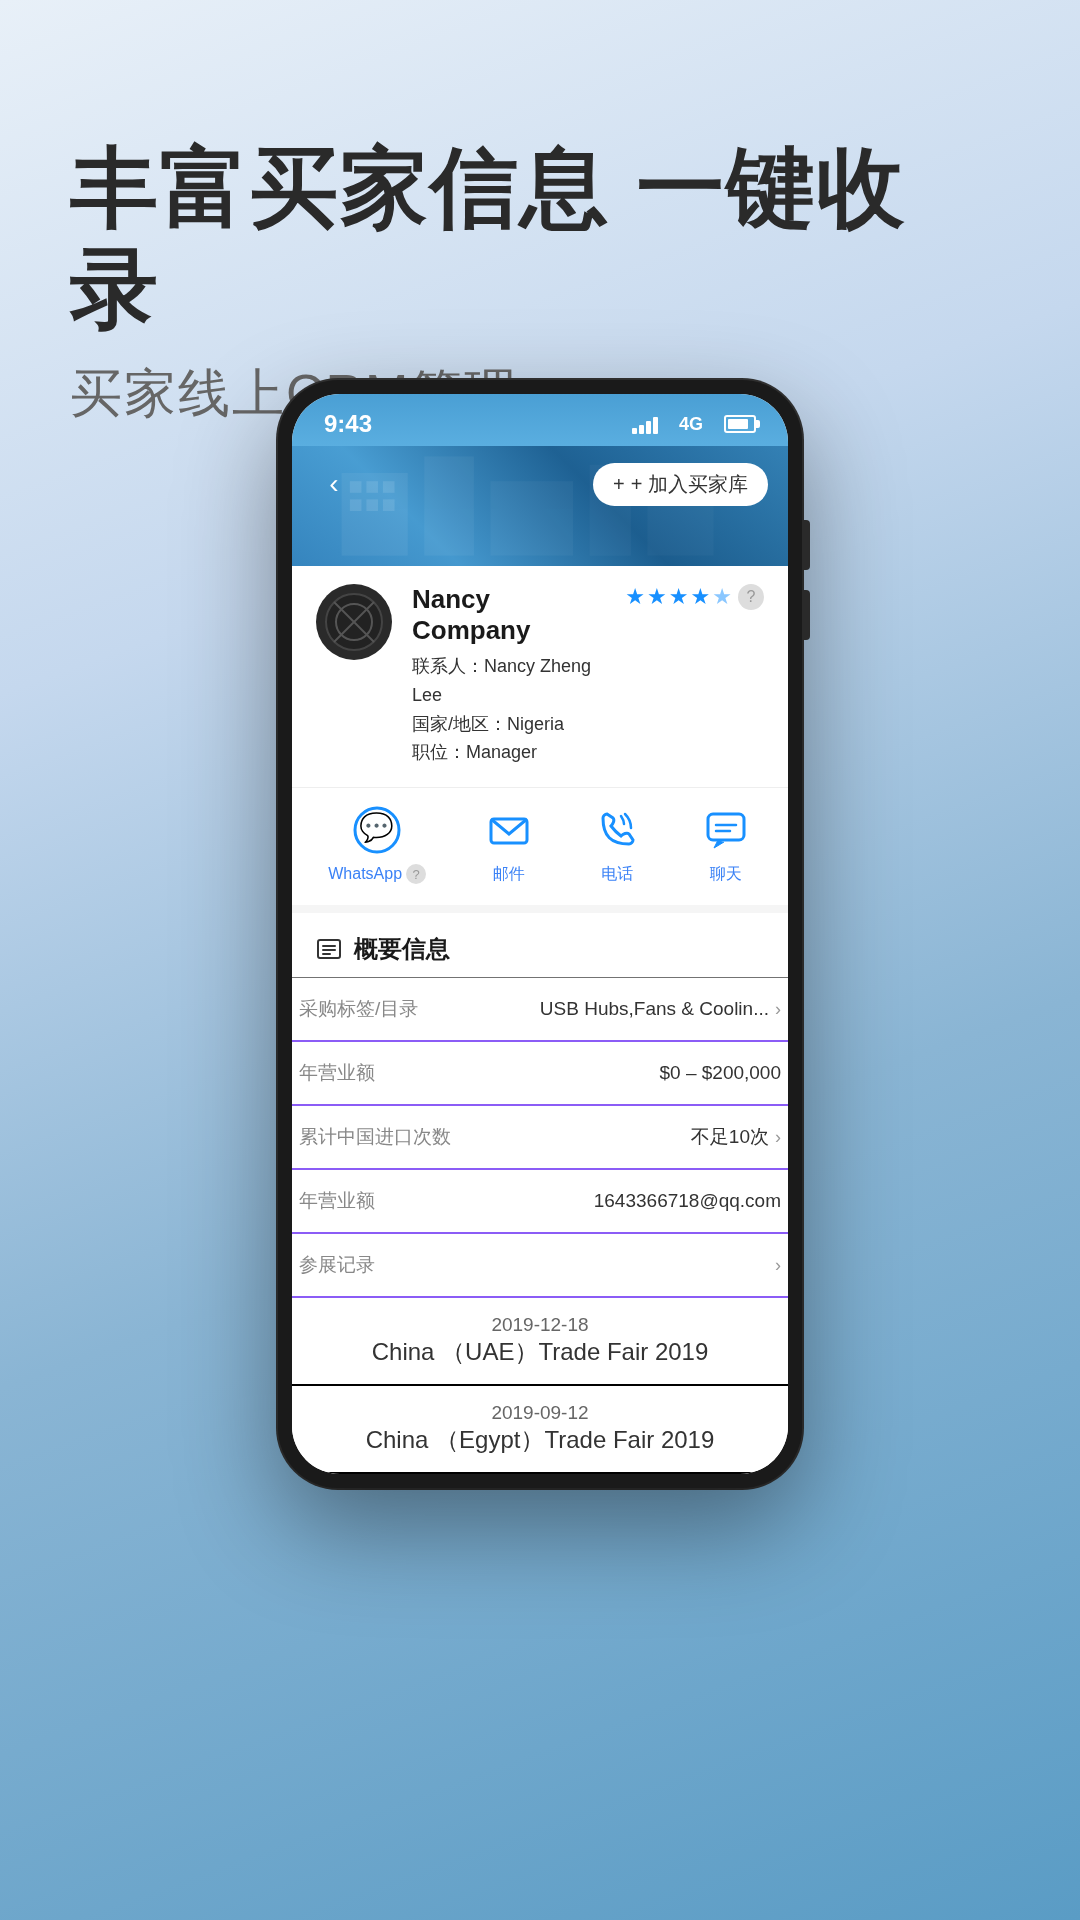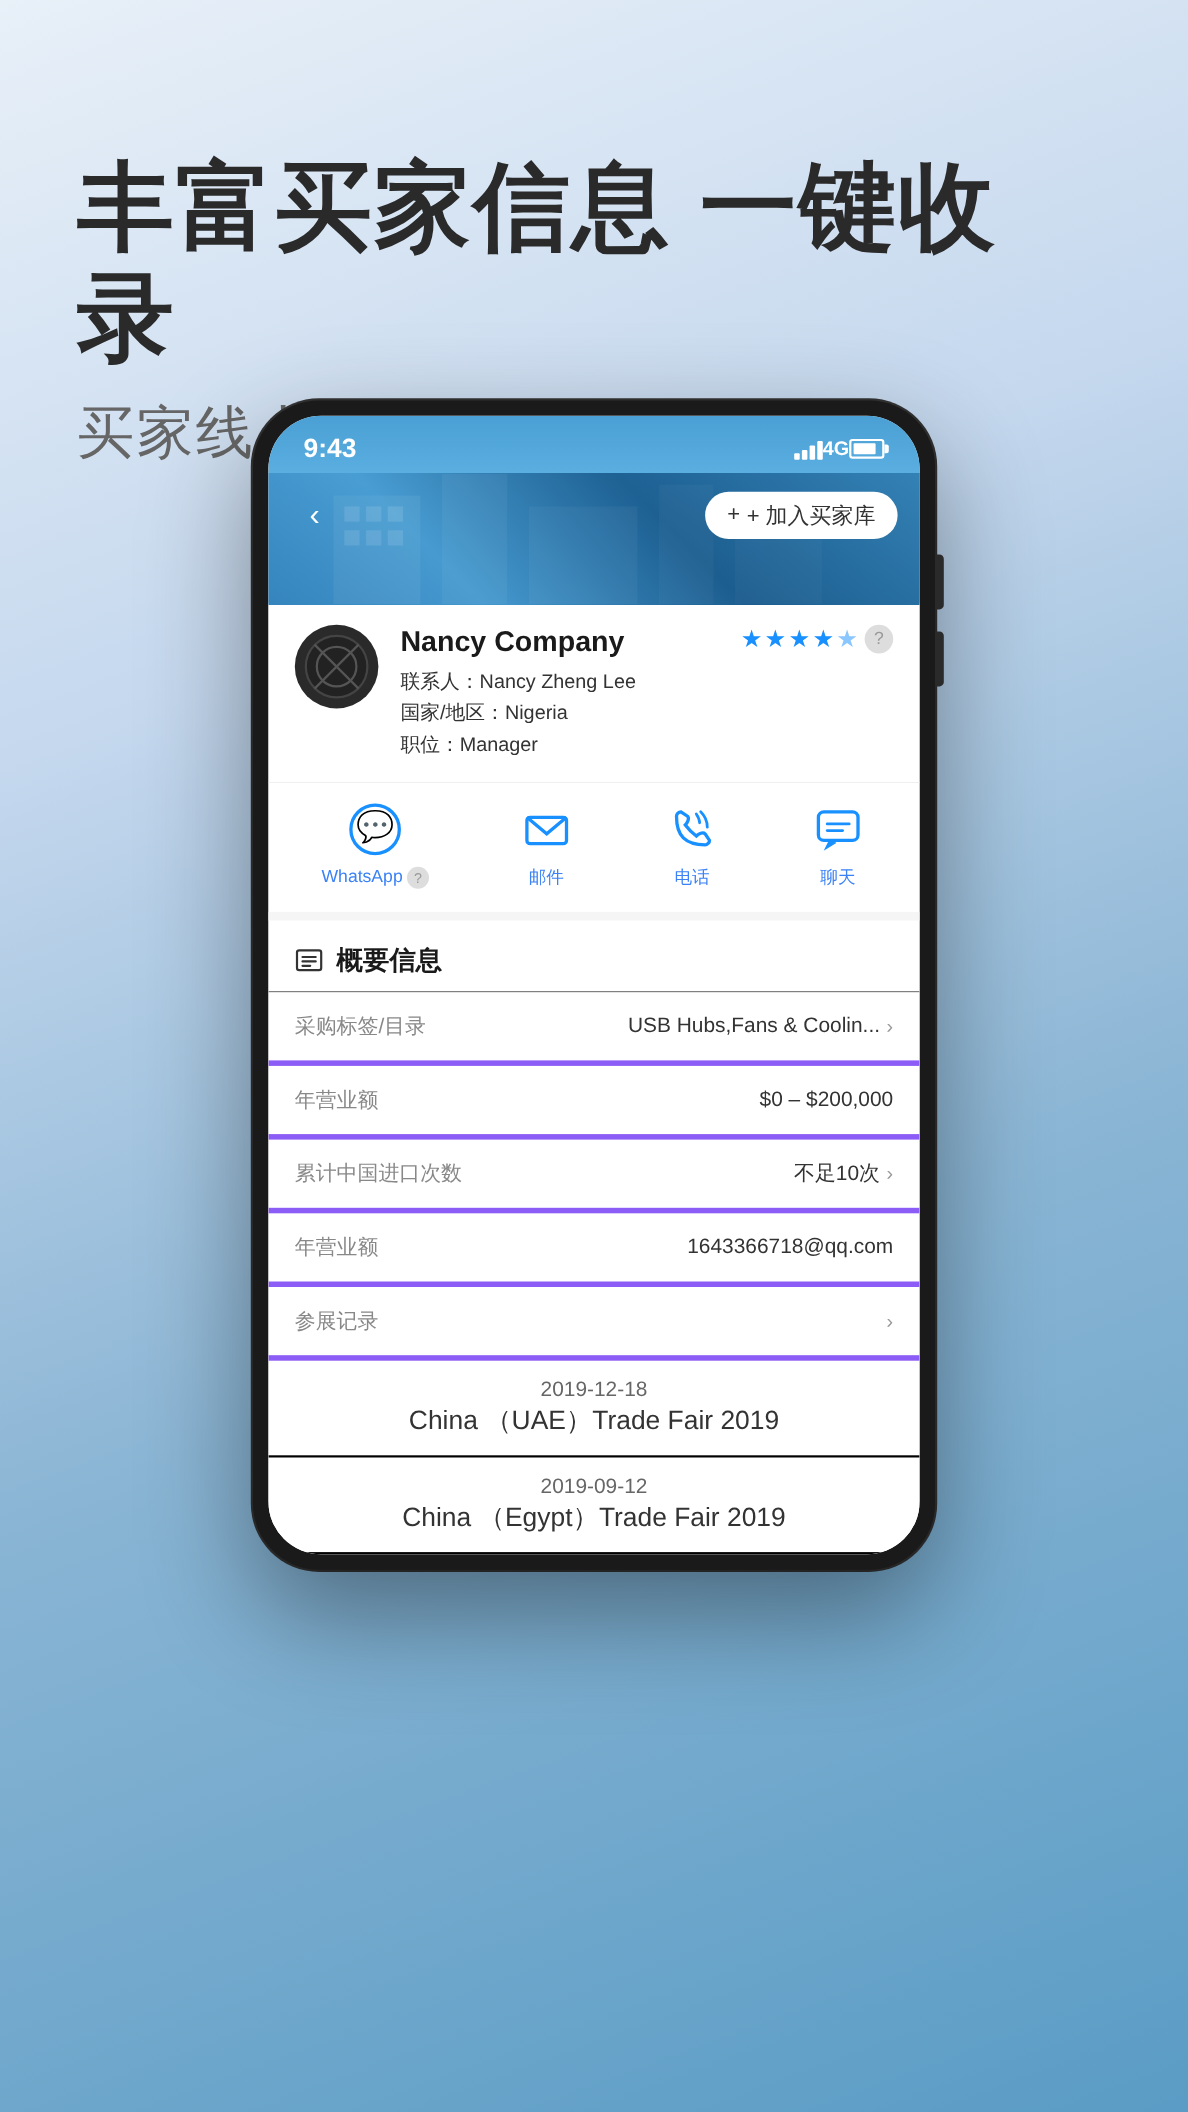--- a/index.html
+++ b/index.html
@@ -41,25 +41,25 @@
       font-size: 52px;
       font-weight: 400;
       color: #666;
       margin-top: 20px;
       letter-spacing: 2px;
     }
 
     
     .phone-container {
       position: absolute;
-      top: 364px;
+      top: 380px;
       left: 50%;
       transform: translateX(-50%);
       z-index: 3;
-      width: 620px;
+      width: 524px;
     }
 
     .phone-frame {
       background: #1a1a1a;
       border-radius: 60px;
       padding: 14px;
       box-shadow: 0 40px 100px rgba(0,0,0,0.4), 0 0 0 2px #333;
       position: relative;
     }
 
@@ -81,21 +81,21 @@
     }
 
     .status-time {
       font-size: 24px;
       font-weight: 600;
     }
 
     .status-icons {
       display: flex;
       align-items: center;
-      gap: 0;
+      gap: 21px;
       font-size: 20px;
     }
 
     .signal-bars {
       display: flex;
       align-items: flex-end;
       gap: 2px;
       height: 20px;
     }
 
@@ -334,22 +334,22 @@
     .section-title {
       font-size: 24px;
       font-weight: 700;
       color: #1a1a1a;
     }
 
     .overview-item {
       display: flex;
       justify-content: space-between;
       align-items: center;
-      padding: 18px 24px;
-      border-bottom: 5px solid #8b5cf6;
+      padding: 18px 7px;
+      border-bottom: 2px solid #8b5cf6;
       min-height: 64px;
     }
 
     .overview-label {
       font-size: 19px;
       color: #888;
     }
 
     .overview-value {
       font-size: 19px;

